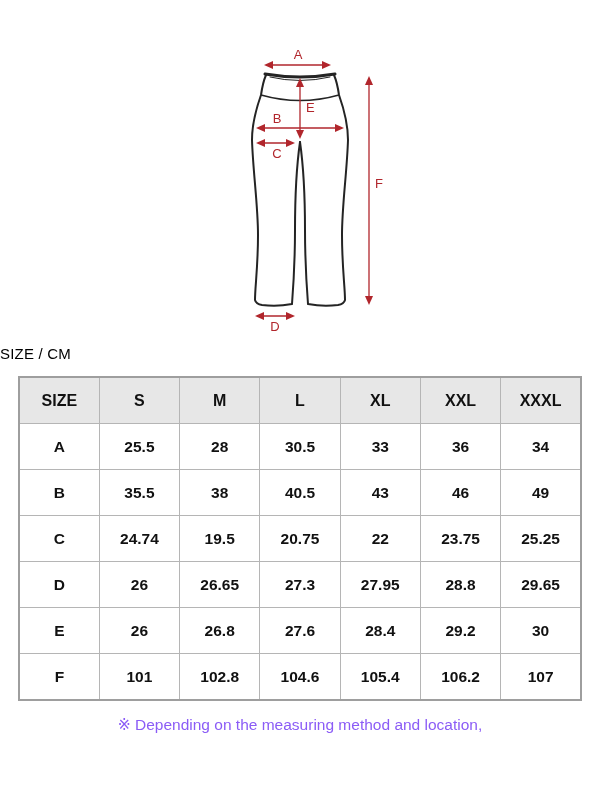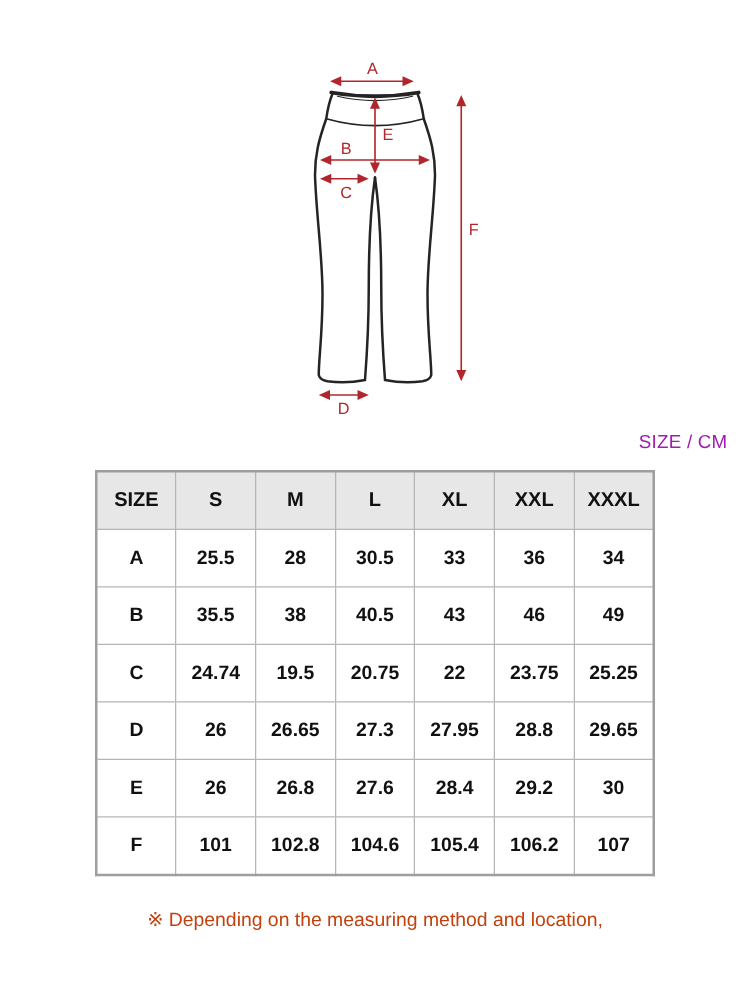--- a/index.html
+++ b/index.html
@@ -4,29 +4,28 @@
 <style>
   html,body{margin:0;padding:0;background:#ffffff;}
   body{
     width:600px;height:800px;overflow:hidden;
     font-family:"Liberation Sans","DejaVu Sans",sans-serif;
     color:#111;
   }
   .page{width:600px;height:800px;position:relative;}
   .diagram-wrap{width:600px;height:340px;}
   .unit-label{
-    text-align:right;
     margin:4px 18px 12px 0;
     font-size:15px;
     line-height:20px;
-    color:#a21caf;
+    color:#000000;
     letter-spacing:.2px;
   }
   table.size-table{
-    width:448px;
+    width:564px;
     margin:0 auto;
     border-collapse:collapse;
     table-layout:fixed;
     border:2px solid #9e9e9e;
     font-size:15.5px;
   }
   table.size-table th,
   table.size-table td{
     border:1px solid #b5b5b5;
     height:45px;
@@ -40,23 +39,23 @@
   table.size-table thead th{
     background:#e7e7e7;
     font-weight:700;
     font-size:16px;
   }
   table.size-table tbody th{
     font-weight:700;
     font-size:15.5px;
   }
   .footnote{
-    margin-top:24px;
+    margin-top:12px;
     text-align:center;
-    color:#c2410c;
+    color:#8b5cf6;
     font-size:15.5px;
     line-height:23px;
   }
   .arrow-label{
     font-size:13px;
     font-family:"Liberation Sans","DejaVu Sans",sans-serif;
   }
 </style>
 </head>
 <body>

